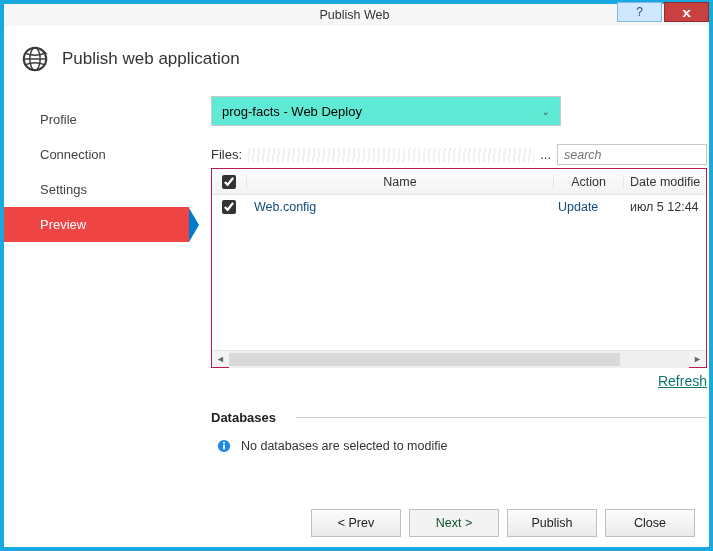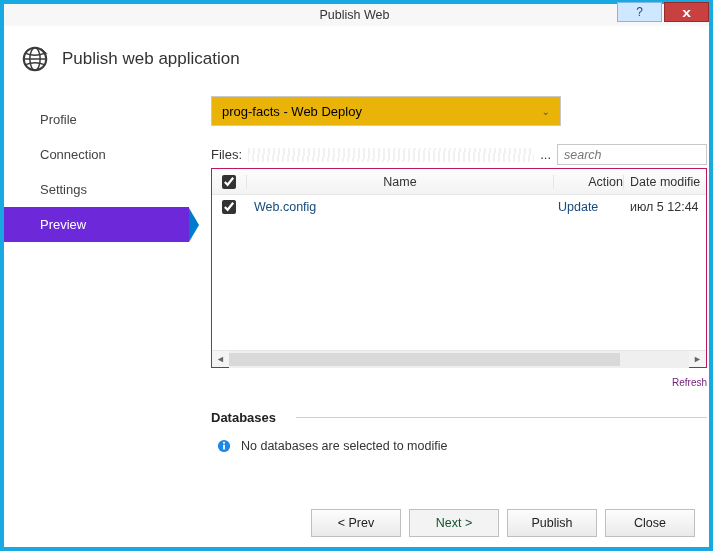--- a/index.html
+++ b/index.html
@@ -20,58 +20,58 @@
 
   
   .header { padding: 18px 16px 22px 16px; display: flex; align-items: center; gap: 12px; }
   .globe { width: 30px; height: 30px; }
   .header-title { font-size: 17px; color: #333; }
 
   
   .main { flex: 1; display: flex; padding: 0 2px 0 0; min-height: 0; }
   .nav { width: 185px; padding-top: 6px; }
   .nav-item { font-size: 13px; color: #444; padding: 10px 0 10px 36px; cursor: pointer; position: relative; }
-  .nav-item.active { background: #6d28d9; color: #fff; }
+  .nav-item.active { background: #ef4444; color: #fff; }
   .nav-item.active::after { content: ""; position: absolute; right: -10px; top: 50%; transform: translateY(-50%); border-left: 10px solid #007acc; border-top: 17px solid transparent; border-bottom: 17px solid transparent; }
 
   .content { flex: 1; display: flex; flex-direction: column; padding-left: 22px; min-width: 0; }
 
   
-  .dropdown { height: 30px; border: 1px solid #c8c8c8; display: flex; align-items: center; padding: 0 10px; font-size: 13px; width: 350px; background: #eab308; justify-content: space-between; cursor: pointer; }
+  .dropdown { height: 30px; border: 1px solid #c8c8c8; display: flex; align-items: center; padding: 0 10px; font-size: 13px; width: 350px; background: #5eead4; justify-content: space-between; cursor: pointer; }
   .dropdown .chev { font-size: 10px; color: #555; }
 
   
   .files-row { display: flex; align-items: center; margin-top: 18px; gap: 6px; }
   .files-label { font-size: 13px; color: #333; }
   .files-path { flex: 1; height: 14px; position: relative; overflow: hidden; }
   .files-path::after { content: ""; position: absolute; inset: 0; background: repeating-linear-gradient(95deg, rgba(0,0,0,0.10) 0 2px, rgba(0,0,0,0) 2px 5px); filter: blur(0.5px); opacity: 0.55; }
   .files-ellipsis { font-size: 13px; color: #333; }
   .search { width: 150px; height: 21px; border: 1px solid #c8c8c8; font-size: 12.5px; font-style: italic; color: #888; padding: 0 6px; outline: none; }
 
   
   .grid { border: 1px solid #be185d; margin-top: 3px; height: 200px; display: flex; flex-direction: column; background: #fff; }
   .grid-head { display: flex; align-items: center; height: 26px; border-bottom: 1px solid #e6e6e6; font-size: 12.5px; color: #333; background: linear-gradient(#fdfdfd,#f3f3f3); }
   .col-check { width: 34px; display: flex; justify-content: center; }
   .col-name { flex: 1; text-align: center; border-left: 1px solid #e6e6e6; border-right: 1px solid #e6e6e6; padding: 0 8px; }
-  .col-action { width: 70px; text-align: right; border-right: 1px solid #e6e6e6; }
+  .col-action { width: 70px; text-align: center; border-right: 1px solid #e6e6e6; }
   .col-date { width: 82px; padding-left: 6px; white-space: nowrap; overflow: hidden; }
   .grid-body { flex: 1; overflow: hidden; }
   .row { display: flex; align-items: center; height: 24px; font-size: 12.5px; color: #164a7d; }
   .row .col-name { text-align: left; border: none; }
   .row .col-action { border: none; text-align: left; padding-left: 4px; }
   .row .col-date { color: #333; }
   .grid-scroll { height: 17px; display: flex; align-items: center; background: #f4f4f4; border-top: 1px solid #e6e6e6; }
   .scroll-arrow { width: 17px; height: 17px; display: flex; align-items: center; justify-content: center; font-size: 9px; color: #666; cursor: pointer; }
   .scroll-track { flex: 1; height: 17px; background: #efefef; position: relative; }
   .scroll-thumb { position: absolute; left: 0; top: 2px; height: 13px; width: 85%; background: #d9d9d9; }
 
   input[type=checkbox] { width: 14px; height: 14px; margin: 0; accent-color: #333; cursor: pointer; }
 
   .refresh-row { text-align: right; margin-top: 4px; }
-  .refresh { color: #701a75; font-size: 10px; cursor: pointer; }
+  .refresh { color: #0f766e; font-size: 14px; cursor: pointer; text-decoration: underline; }
 
   
   .db-header { display: flex; align-items: center; margin-top: 20px; gap: 20px; }
   .db-title { font-size: 13px; font-weight: 600; color: #222; }
   .db-line { flex: 1; height: 1px; background: #d0d0d0; }
   .db-row { display: flex; align-items: center; gap: 10px; padding: 14px 0 0 6px; }
   .info-icon { width: 14px; height: 14px; }
   .db-msg { font-size: 12.5px; color: #333; }
 
   

